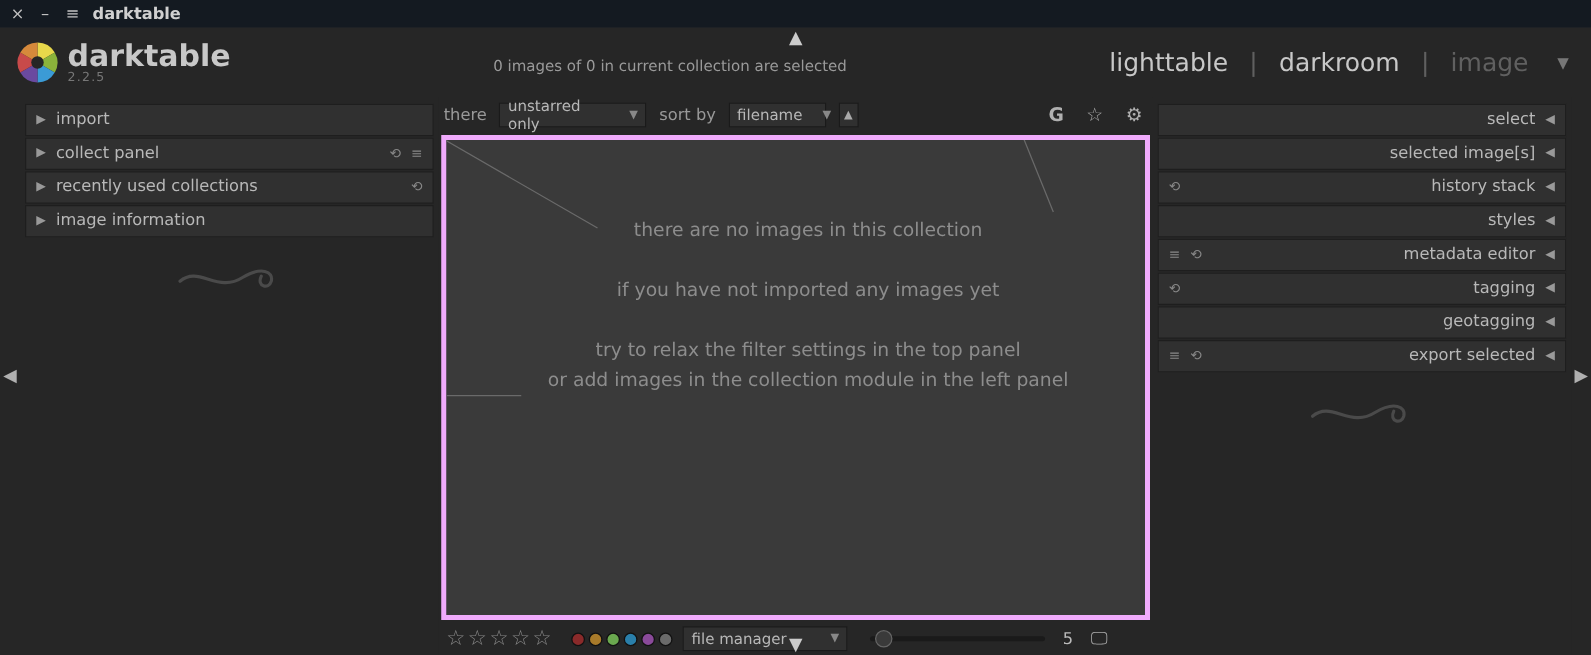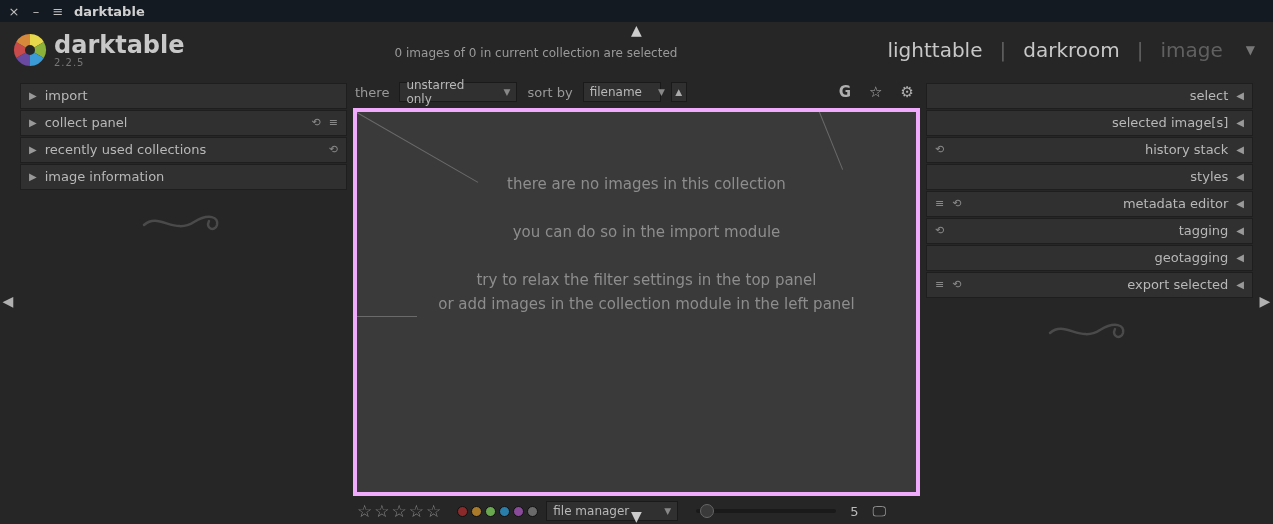--- a/index.html
+++ b/index.html
@@ -244,21 +244,22 @@
         <span class="ticon" style="font-weight:bold">G</span>
         <span class="ticon">☆</span>
         <span class="ticon">⚙</span>
       </div>
 
       <div class="view-area">
         <div class="hint-line1"></div>
         <div class="hint-line2"></div>
         <div class="hint-line3"></div>
         <p>there are no images in this collection</p><br>
-        <p>you can do so in the import module</p><br>
+        <p>if you have not imported any images yet</p>
+        <br>
         <p>try to relax the filter settings in the top panel</p>
         <p>or add images in the collection module in the left panel</p>
       </div>
 
       <div class="footer">
         <div class="stars">
           <span>☆</span>
           <span>☆</span>
           <span>☆</span>
           <span>☆</span>

